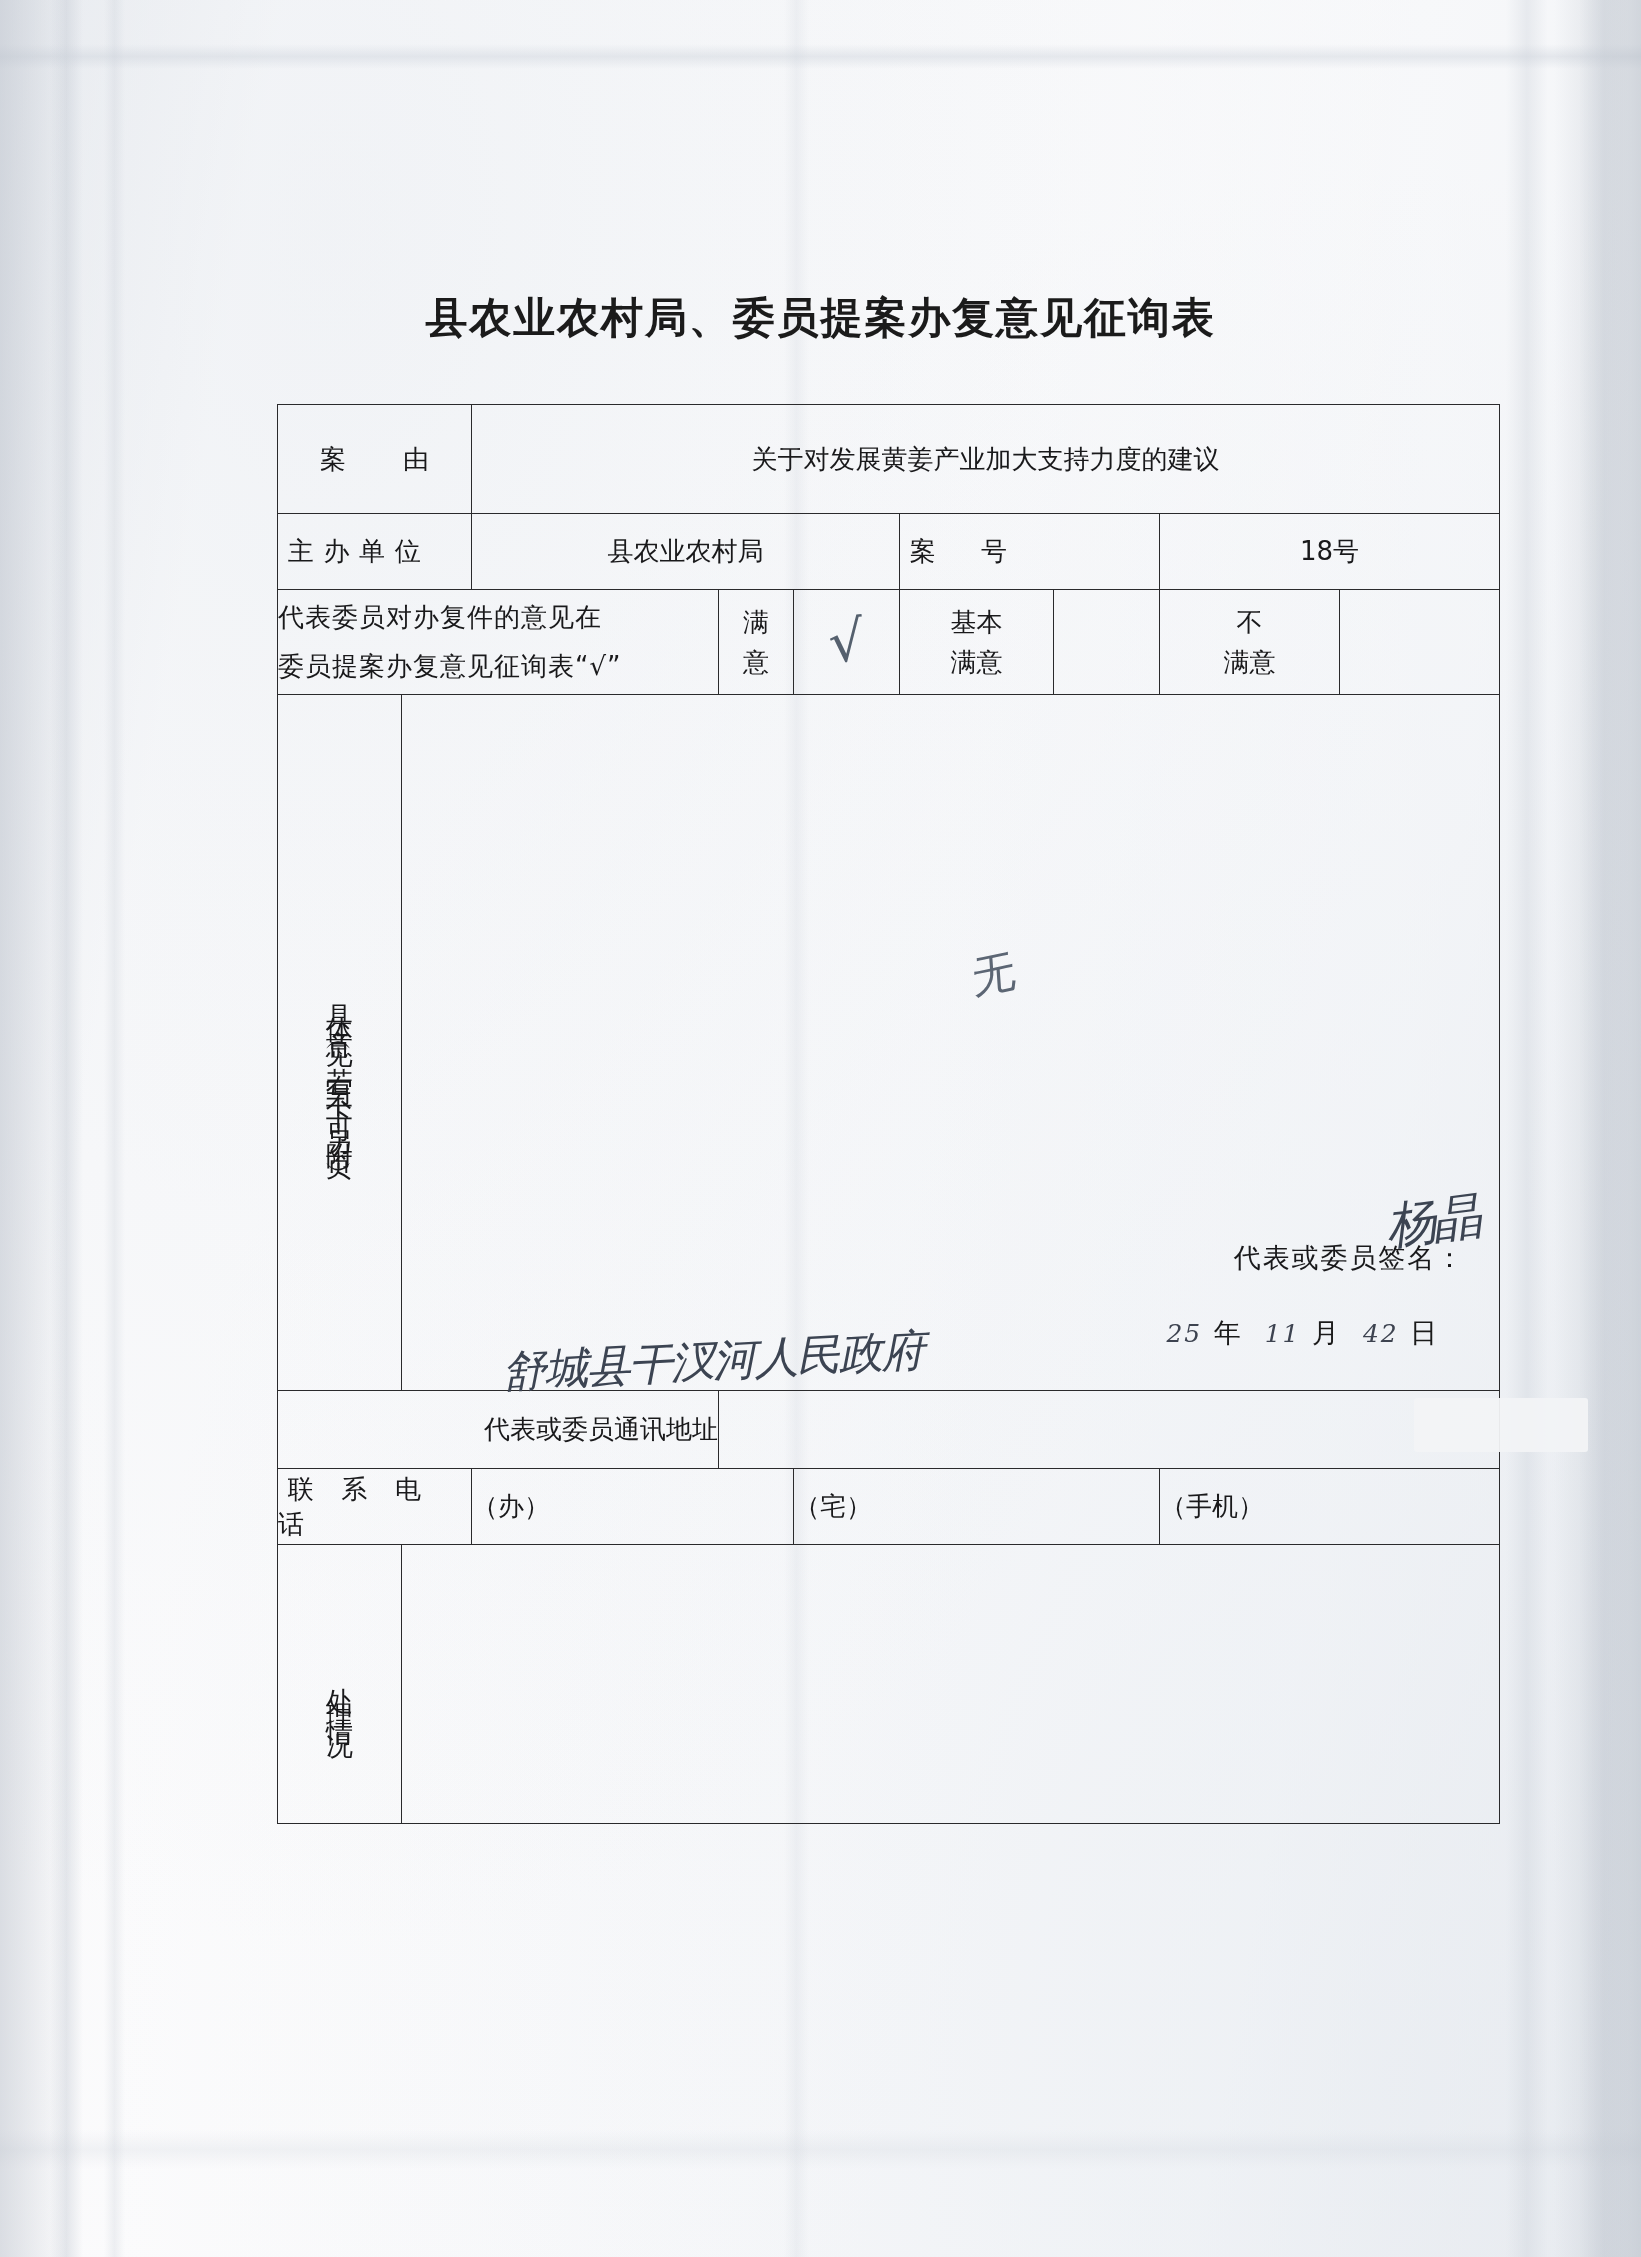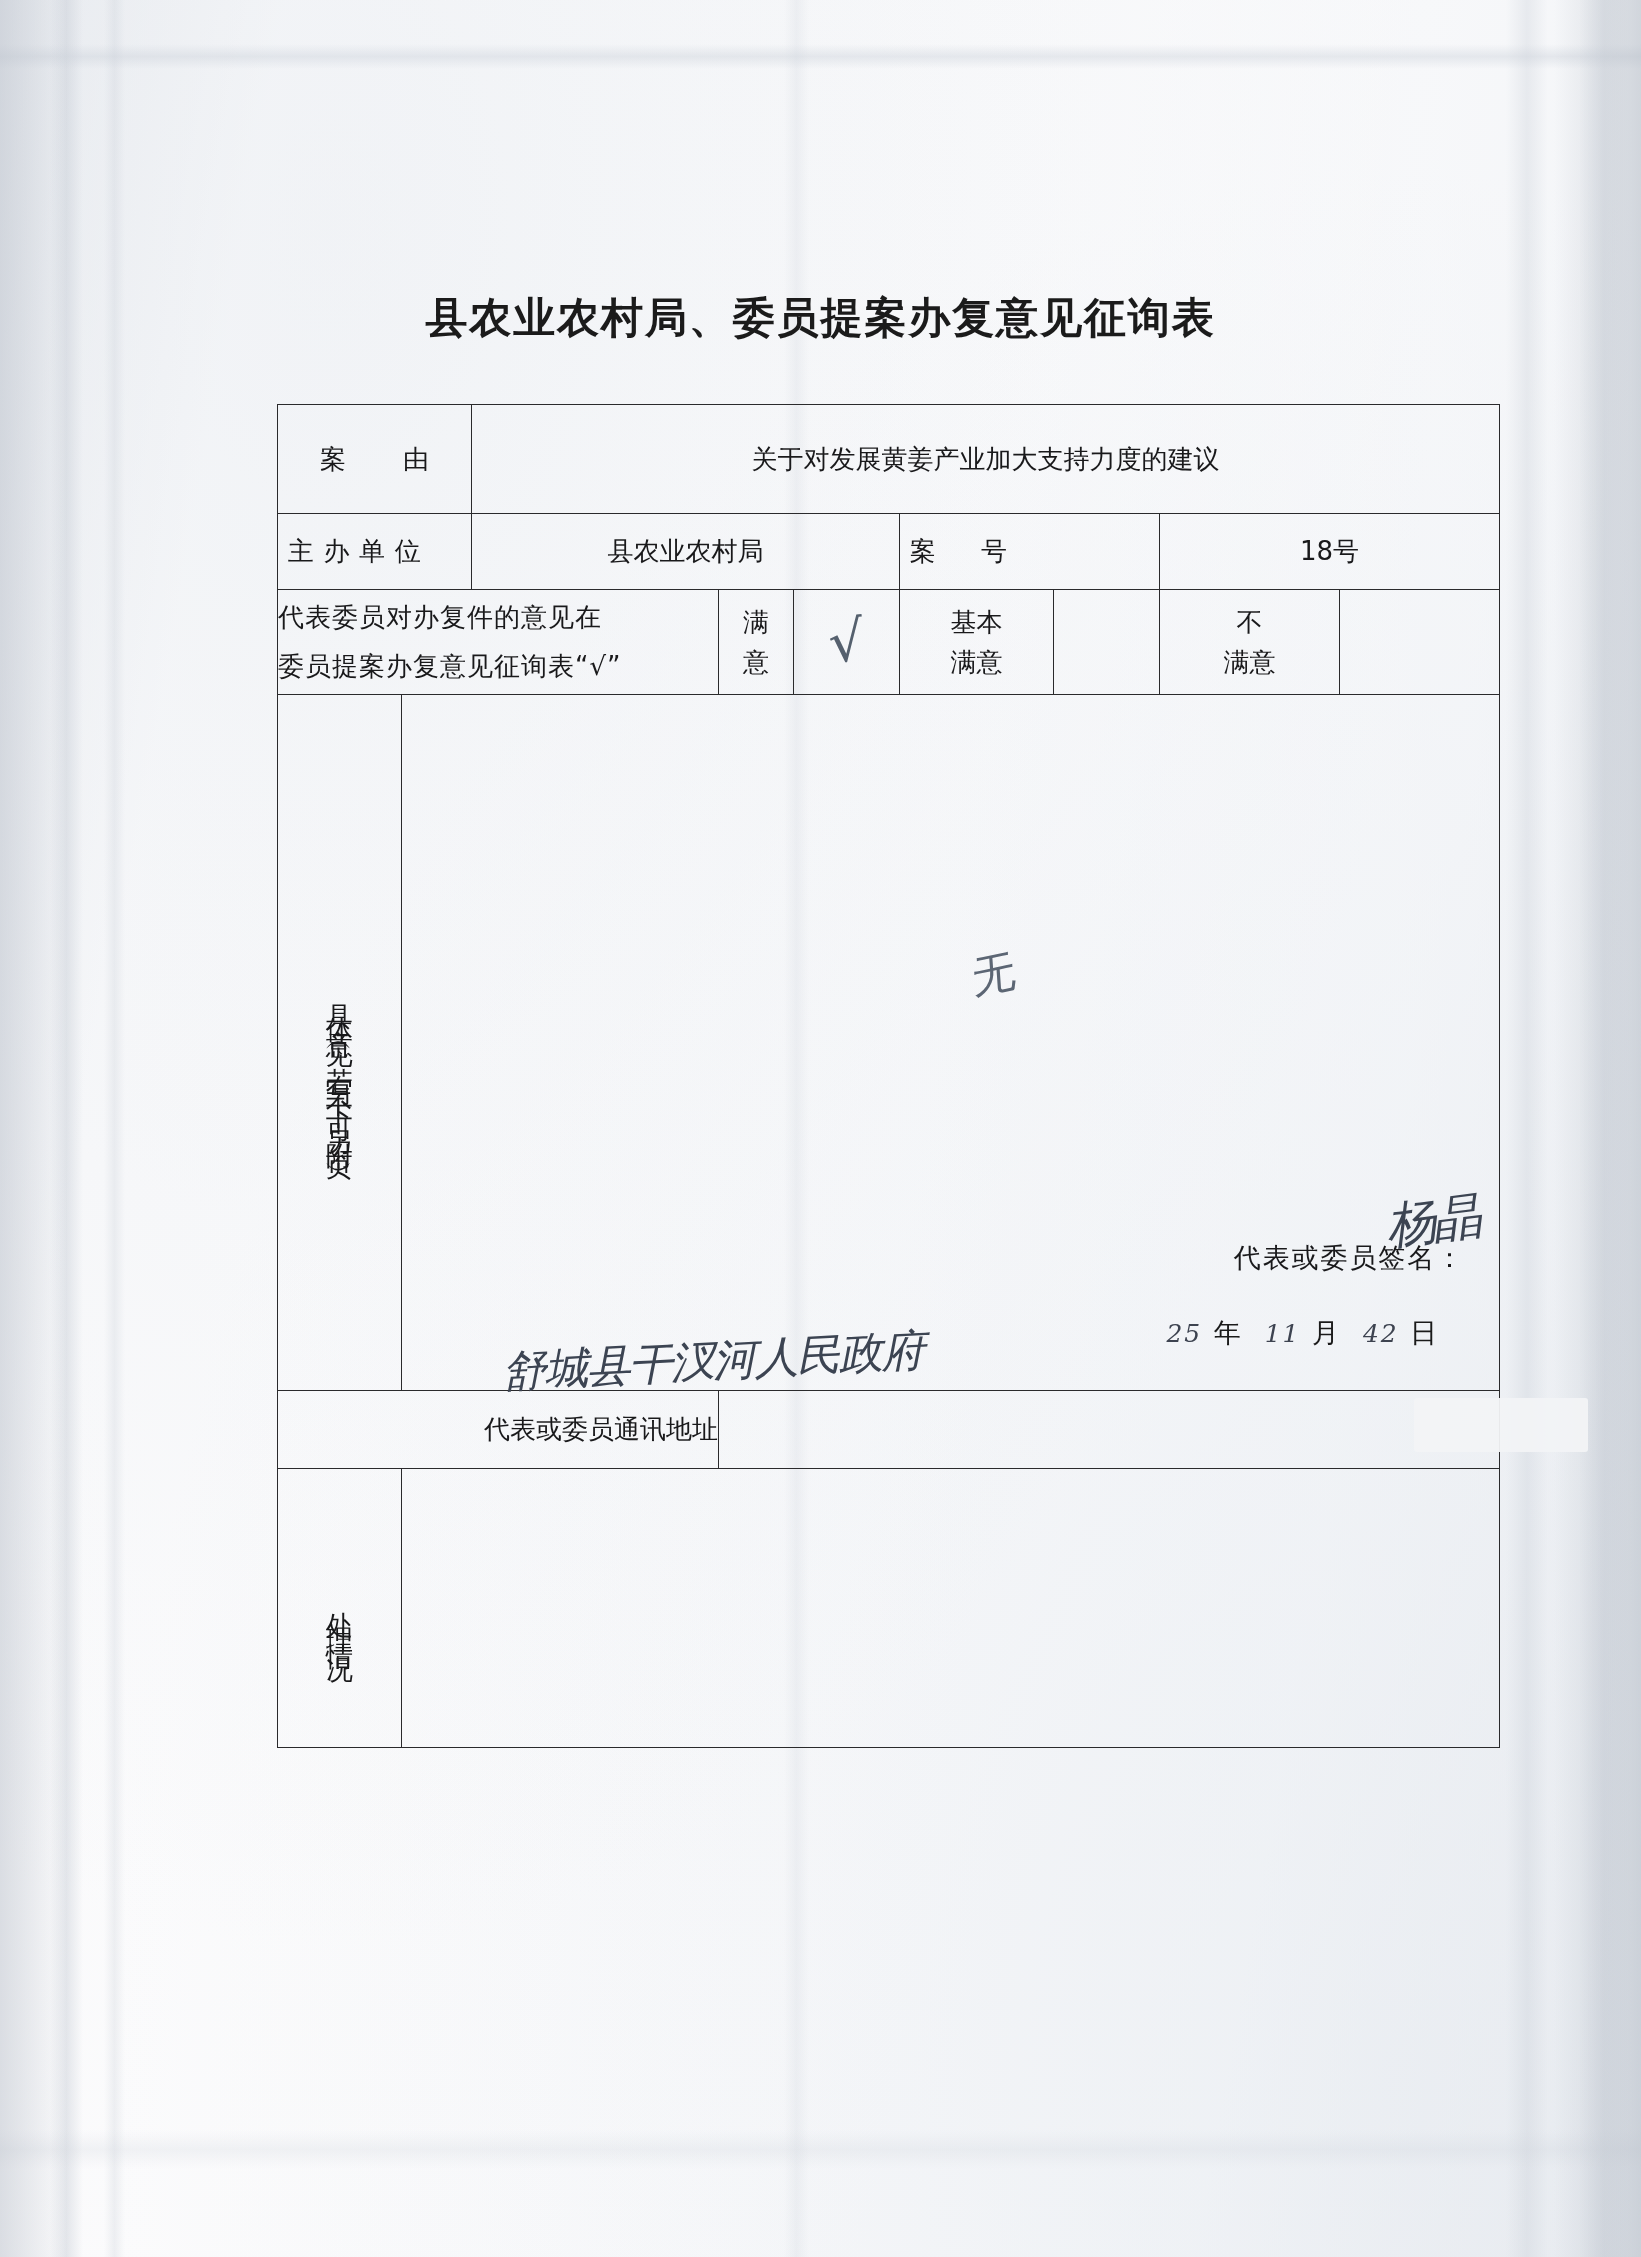--- a/index.html
+++ b/index.html
@@ -331,20 +331,26 @@
         </span>
       </div>
     </td>
   </tr>
 
   <tr class="row-addr">
     <td class="cell-center" colspan="3">代表或委员通讯地址</td>
     <td colspan="6"></td>
   </tr>
 
+  <tr class="row-phone">
+    <td class="lbl" colspan="2">联 系 电 话</td>
+    <td class="cell-left" colspan="2">（办）</td>
+    <td class="cell-left" colspan="3">（宅）</td>
+    <td class="cell-left" colspan="2">（手机）</td>
+  </tr>
 
   <tr class="row-deal">
     <td>
       <div class="vlabel-deal">处理情况</div>
     </td>
     <td colspan="8"></td>
   </tr>
 </tbody>
   </table>
 

